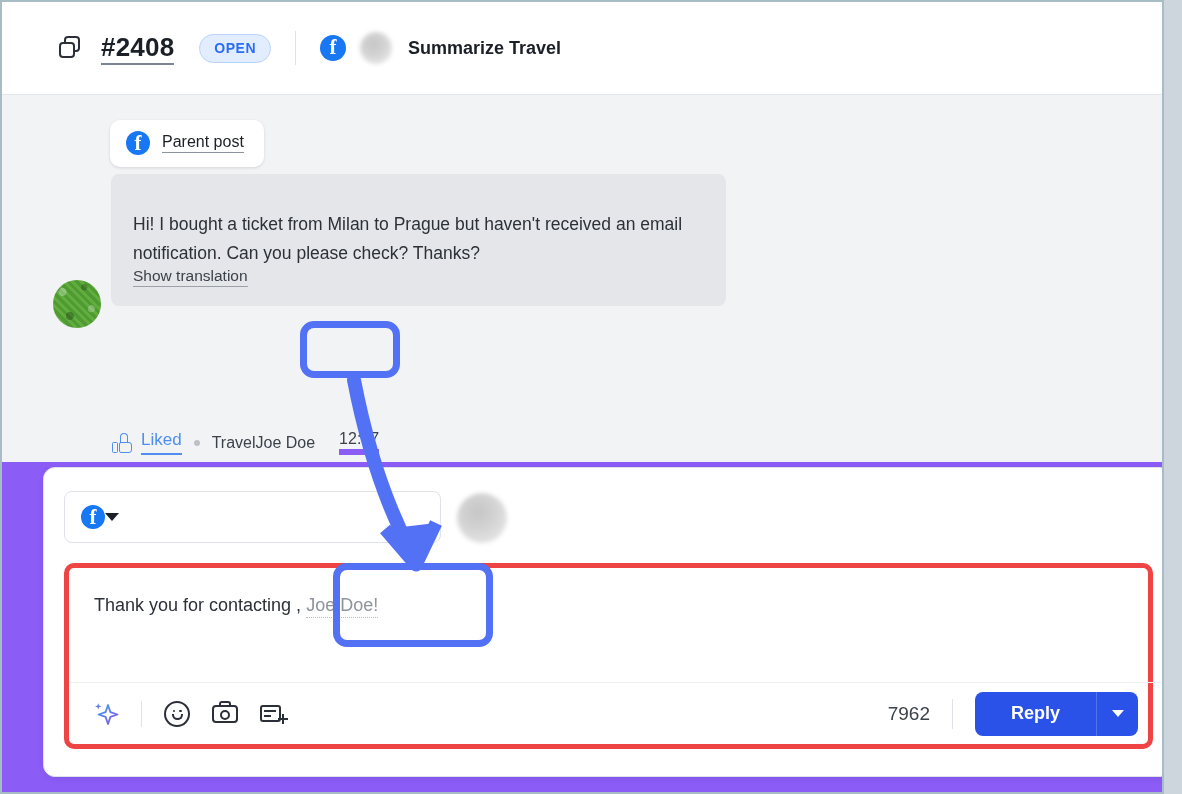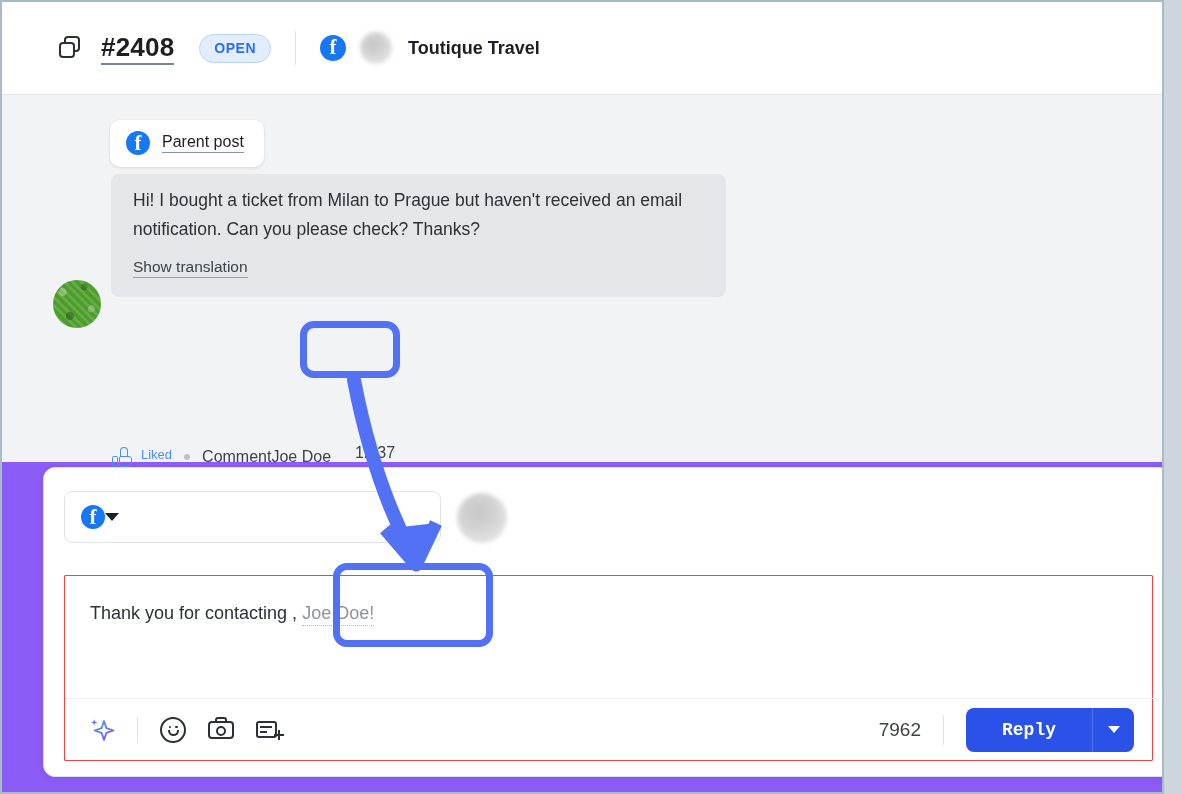--- a/index.html
+++ b/index.html
@@ -91,45 +91,45 @@
       radial-gradient(circle at 65% 15%, rgba(0,0,0,.22) 0 6%, transparent 7%),
       radial-gradient(circle at 80% 60%, rgba(255,255,255,.25) 0 7%, transparent 8%),
       radial-gradient(circle at 35% 75%, rgba(0,0,0,.25) 0 8%, transparent 9%),
       repeating-linear-gradient(45deg, #4f9b33 0 3px, #62ad3e 3px 6px),
       #58a336;
   }
   #bubble {
     position: absolute; left: 109px; top: 79px;
     width: 615px;
     background: #e4e6e9; border-radius: 8px;
-    padding: 12px 22px 19px;
+    padding: 36px 22px 19px;
   }
   #bubble-text { font-size: 17.5px; line-height: 28.5px; color: #2c3138; }
   #show-translation {
-    display: inline-block; margin-top: 15px;
+    display: inline-block; 
     font-size: 15.5px; color: #3c424b;
     border-bottom: 1px solid #9aa1ab; padding-bottom: 1px;
     cursor: pointer;
   }
   #action-row {
     position: absolute; left: 110px; top: 335px;
     display: flex; align-items: center; gap: 0;
     font-size: 16px; color: #3c424b;
   }
   .thumb { width: 21px; height: 20px; position: relative; flex: 0 0 auto; }
   .thumb .pad { position: absolute; left: 0; bottom: 0; width: 6px; height: 11px;
                 border: 1.7px solid #4f8ef0; border-radius: 1.5px; }
   .thumb .hand { position: absolute; left: 7px; bottom: 0; width: 13px; height: 11px;
                  border: 1.7px solid #4f8ef0; border-radius: 2px 3px 3px 2px; }
   .thumb .up { position: absolute; left: 8px; top: 0px; width: 8px; height: 10px;
                border: 1.7px solid #4f8ef0; border-bottom: none;
                border-radius: 5px 5px 0 0; }
   #liked-label {
-    margin-left: 8px; color: #4f8ef0; font-size: 13px;
-    border-bottom: 2px solid #4f8ef0; padding-bottom: 19px; cursor: pointer; margin-top: 17px;
+    margin-left: 8px; color: #4f8ef0; font-size: 17px;
+    border-bottom: 2px solid #4f8ef0; padding-bottom: 3px; cursor: pointer;
   }
   #dot-sep { width: 6px; height: 6px; border-radius: 50%; background: #bcc1c8;
              margin: 0 12px; }
   #comment-label { color: #3c424b; cursor: pointer; }
   #author-name { color: #3c424b; }
   #msg-time { margin-left: 24px; color: #3c424b;
               border-bottom: 6px solid #8b5cf6; padding-bottom: 1px; cursor: pointer; }
 
   #summarize {
     position: absolute; left: 499px; top: 404px;
@@ -162,23 +162,23 @@
     display: flex; align-items: center; padding: 0 14px 0 16px;
     cursor: pointer;
   }
   #reply-type .lbl { margin-left: 15px; font-size: 17px; color: #1b1f26; flex: 1; }
   .caret { width: 0; height: 0; border-left: 7px solid transparent;
            border-right: 7px solid transparent; border-top: 8px solid #1b1f26; }
   #composer-avatar {
     position: absolute; left: 413px; top: 25px; width: 50px; height: 50px;
   }
   #reply-box {
-    position: absolute; left: 20px; top: 107px;
+    position: absolute; left: 20px; top: 95px;
     width: 1089px; height: 186px;
-    border: 1px solid #ef4444; border-radius: 1px; background: #fff;
+    border: 5px solid #ef4444; border-radius: 10px; background: #fff;
   }
   #reply-text {
     position: absolute; left: 25px; top: 27px;
     font-size: 18px; color: #2c3138; white-space: nowrap;
   }
   #reply-text .var {
     color: #8e949d;
     border-bottom: 1.5px dotted #b6bbc3; padding-bottom: 2px;
   }
   #toolbar {
@@ -208,21 +208,21 @@
   .note .l2 { position: absolute; left: 4px; top: 14px; width: 7px; height: 2px; background: #2b3038; }
   .note .pv { position: absolute; right: 2px; top: 13px; width: 2px; height: 10px; background: #2b3038; }
   .note .ph { position: absolute; right: -2px; top: 17px; width: 10px; height: 2px; background: #2b3038; }
   #char-count { margin-left: auto; font-size: 19px; color: #3c424b; }
   #count-div { width: 1px; height: 30px; background: #dfe2e7; margin: 0 22px; }
   #reply-btn-group { display: flex; align-items: stretch; }
   #reply-btn {
     background: #2b52e8; color: #fff; font-size: 18px; font-weight: 700;
     border: none; border-radius: 8px 0 0 8px;
     padding: 0 36px; height: 44px; cursor: pointer;
-    font-family: Liberation Mono, monospace;
+    font-family: Liberation Sans, sans-serif;
   }
   #reply-split {
     background: #2b52e8; border: none; border-left: 1px solid #5273ef;
     border-radius: 0 8px 8px 0; width: 42px; height: 44px; cursor: pointer;
     display: flex; align-items: center; justify-content: center;
   }
   .caret-w { width: 0; height: 0; border-left: 6px solid transparent;
              border-right: 6px solid transparent; border-top: 7px solid #fff; }
 
   
@@ -243,21 +243,21 @@
   <div id="header">
     <div class="copy-icon">
       <span class="sq back"></span>
       <span class="sq front"></span>
     </div>
     <div id="ticket-id">#2408</div>
     <div id="status-badge">OPEN</div>
     <div class="vdiv"></div>
     <div class="fb-icon"></div>
     <div class="blur-avatar" style="width:32px;height:32px;margin-left:14px;"></div>
-    <div id="brand-name">Toutique Travel</div>
+    <div id="brand-name">Summarize Travel</div>
   </div>
 
   <div id="convo">
 
     <div id="parent-post">
       <span class="fb-icon" style="width:24px;height:24px;"></span>
       <span class="lbl">Parent post</span>
     </div>
 
     <div id="msg-avatar"></div>
@@ -268,21 +268,21 @@
     </div>
 
     <div id="action-row">
       <span class="thumb">
         <span class="pad"></span>
         <span class="hand"></span>
         <span class="up"></span>
       </span>
       <span id="liked-label">Liked</span>
       <span id="dot-sep"></span>
-      <span id="comment-label">Comment</span>
+      <span id="comment-label">Travel</span>
       <span id="author-name">Joe Doe</span>
       <span id="msg-time">12:37</span>
     </div>
 
     <div id="summarize">
       <svg width="26" height="26" viewBox="0 0 26 26">
         <defs>
           <linearGradient id="gdiag" x1="0" y1="0" x2="1" y2="1">
             <stop offset="0" stop-color="#3fbfb8"></stop>
               <stop offset="1" stop-color="#8a4df0"></stop>

